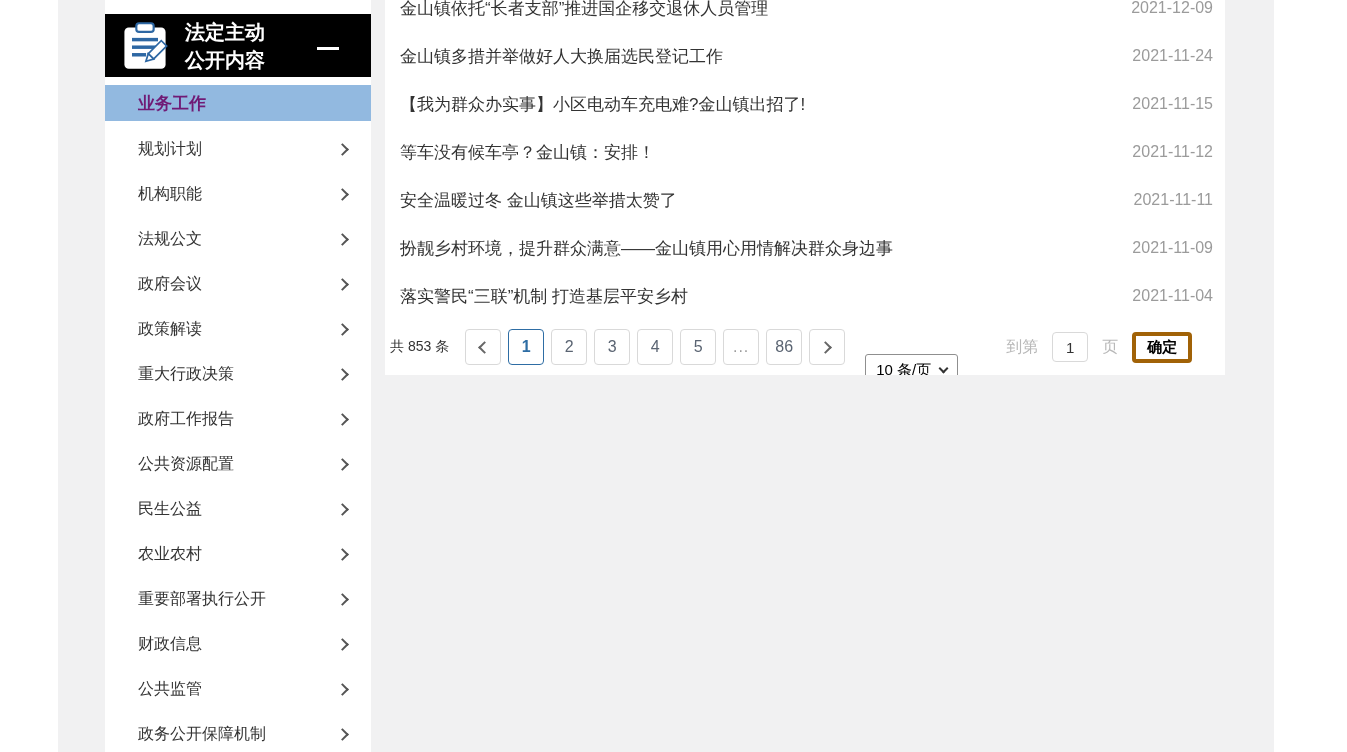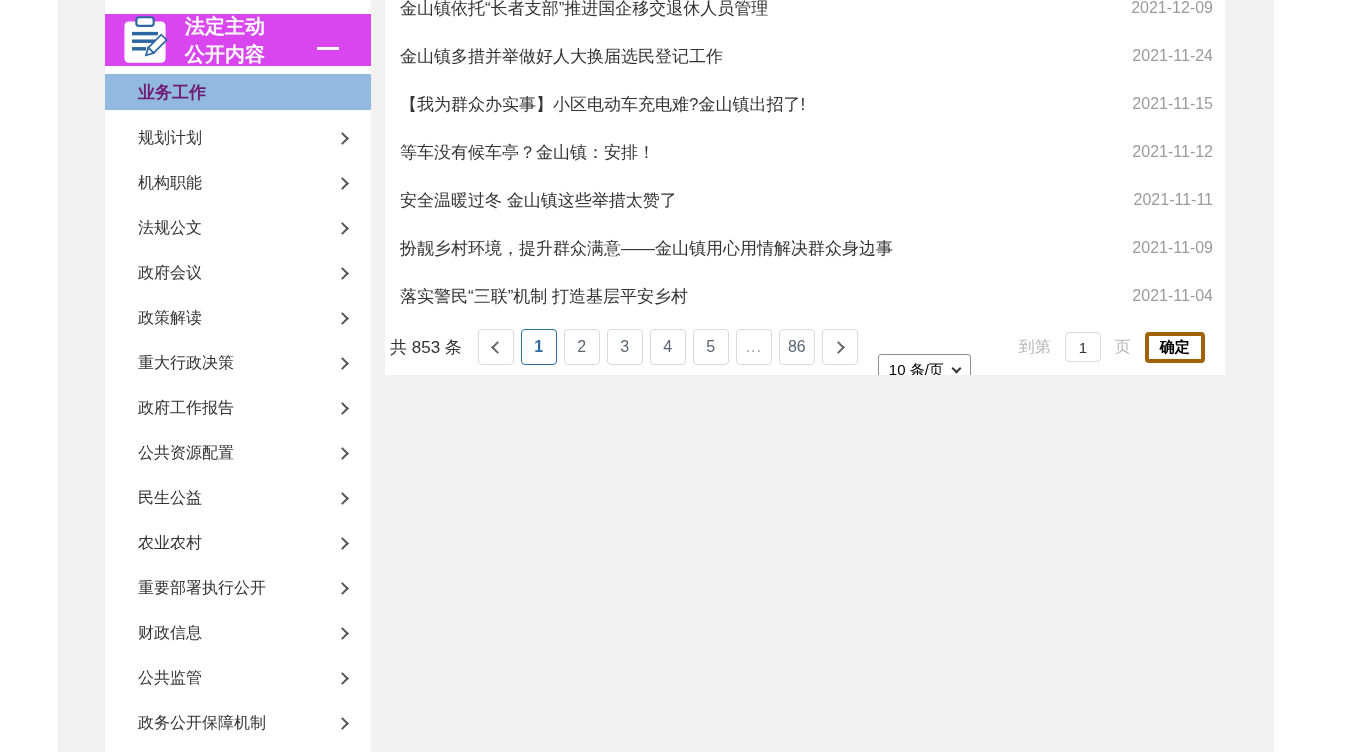--- a/index.html
+++ b/index.html
@@ -4,21 +4,21 @@
 <style>
   * { margin:0; padding:0; box-sizing:border-box; }
   html,body { width:1347px; height:752px; overflow:hidden; background:#ffffff;
               font-family:"Liberation Sans","DejaVu Sans",sans-serif; }
   .band { position:absolute; top:0; bottom:0; background:#f1f1f2; }
   #band-left  { left:58px;  width:47px; }
   #band-main  { left:371px; width:903px; }
 
   
   #sidebar { position:absolute; left:105px; top:0; bottom:0; width:266px; background:#ffffff; }
-  #sidebar-header { position:relative; margin-top:14px; height:52px; background:#d946ef;
+  #sidebar-header { position:relative; margin-top:14px; height:63px; background:#000000;
                     display:flex; align-items:center; }
   #sidebar-header svg { width:52px; height:52px; margin-left:14px; flex:0 0 auto; }
   .hdr-title { margin-left:14px; color:#ffffff; font-size:20px; font-weight:bold; line-height:28px; }
   .minus-bar { position:absolute; right:32px; top:33px; width:22px; height:3px; background:#ffffff; }
 
   #active-item { margin-top:8px; height:36px; background:#92b9e0; display:flex; align-items:center;
                  padding-left:33px; color:#701a75; font-weight:bold; font-size:17px; }
   #menu { list-style:none; margin-top:6px; }
   #menu li { height:45px; display:flex; align-items:center; justify-content:space-between;
              padding:0 24px 0 33px; color:#333333; font-size:16px; cursor:pointer; }
@@ -29,21 +29,21 @@
   #panel { position:absolute; left:385px; top:0; width:840px; height:375px; background:#ffffff;
            overflow:hidden; }
   #news-list { list-style:none; margin-top:-16px; padding:0 12px 0 15px; }
   #news-list li { height:48px; display:flex; align-items:center; justify-content:space-between; }
   .news-title { color:#333333; font-size:17px; white-space:nowrap; overflow:hidden; cursor:pointer; }
   .news-date  { color:#9b9b9b; font-size:16px; margin-left:20px; flex:0 0 auto; }
 
   
   #pager { position:absolute; left:5px; top:329px; right:12px; height:36px;
            display:flex; align-items:center; }
-  #total-label { color:#333333; font-size:17px; margin-right:16px; }
+  #total-label { color:#333333; font-size:14px; margin-right:16px; }
   .pg-btn { width:36px; height:36px; border:1px solid #d9d9d9; border-radius:4px; background:#fff;
             display:flex; align-items:center; justify-content:center; margin-right:7px;
             font-size:16px; color:#5a6472; cursor:pointer; }
   .pg-btn.active { border:1.5px solid #2e6da4; color:#2e6da4; font-weight:bold; }
   .pg-btn.dots { color:#9b9b9b; letter-spacing:1px; }
   .arrow { width:9px; height:9px; border-top:2px solid #666; border-right:2px solid #666; }
   .arrow.left  { transform:rotate(-135deg); margin-left:3px; }
   .arrow.right { transform:rotate(45deg);  margin-right:3px; }
 
   #page-size { margin-left:13px; height:32px; min-width:80px; border:1px solid #8f8f8f;

